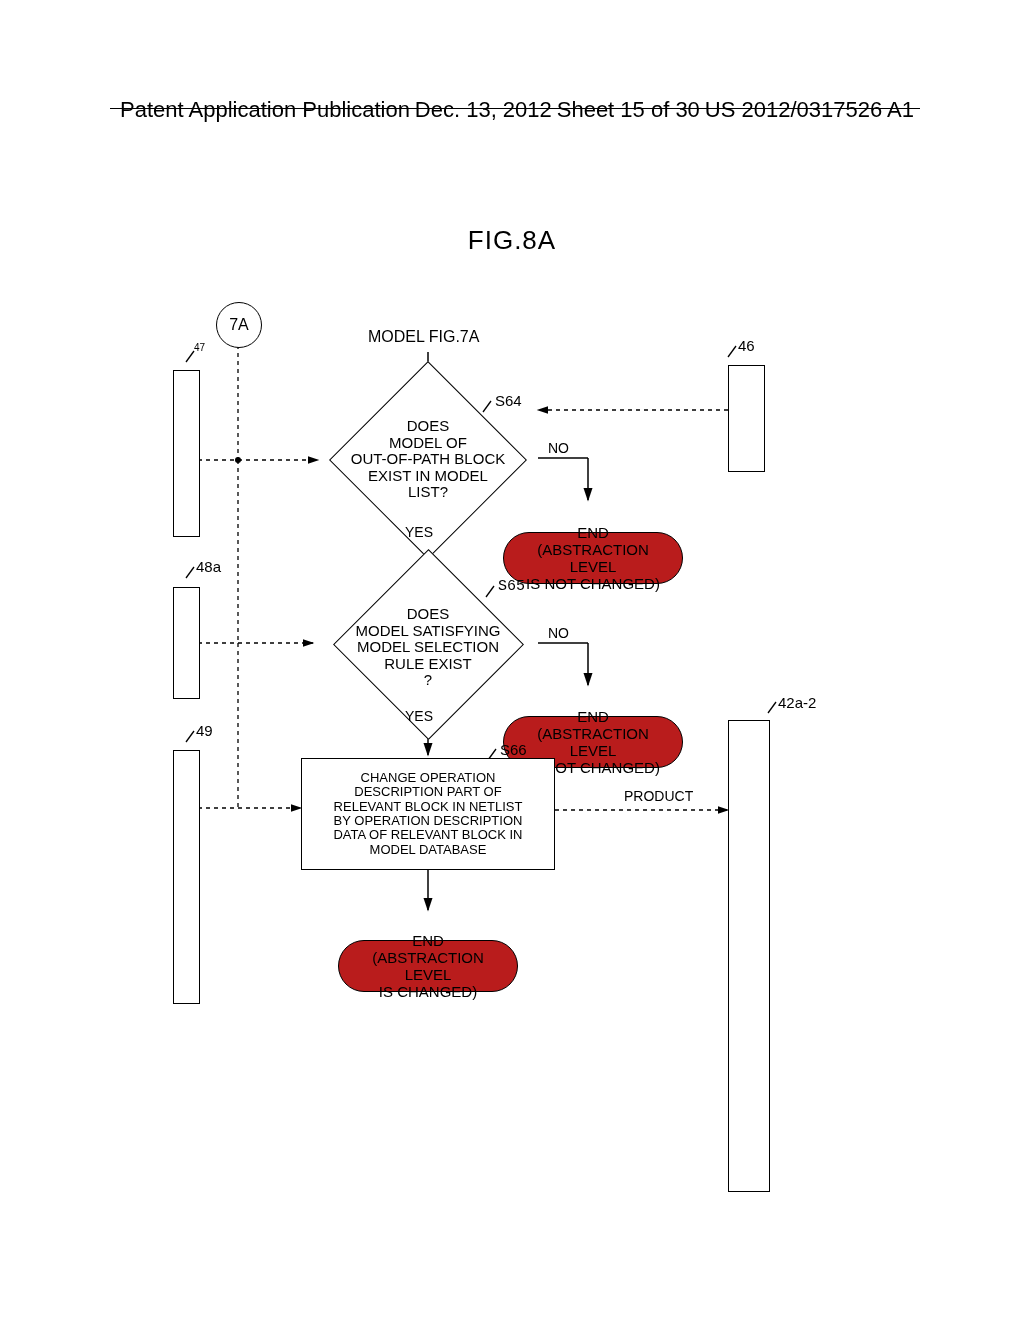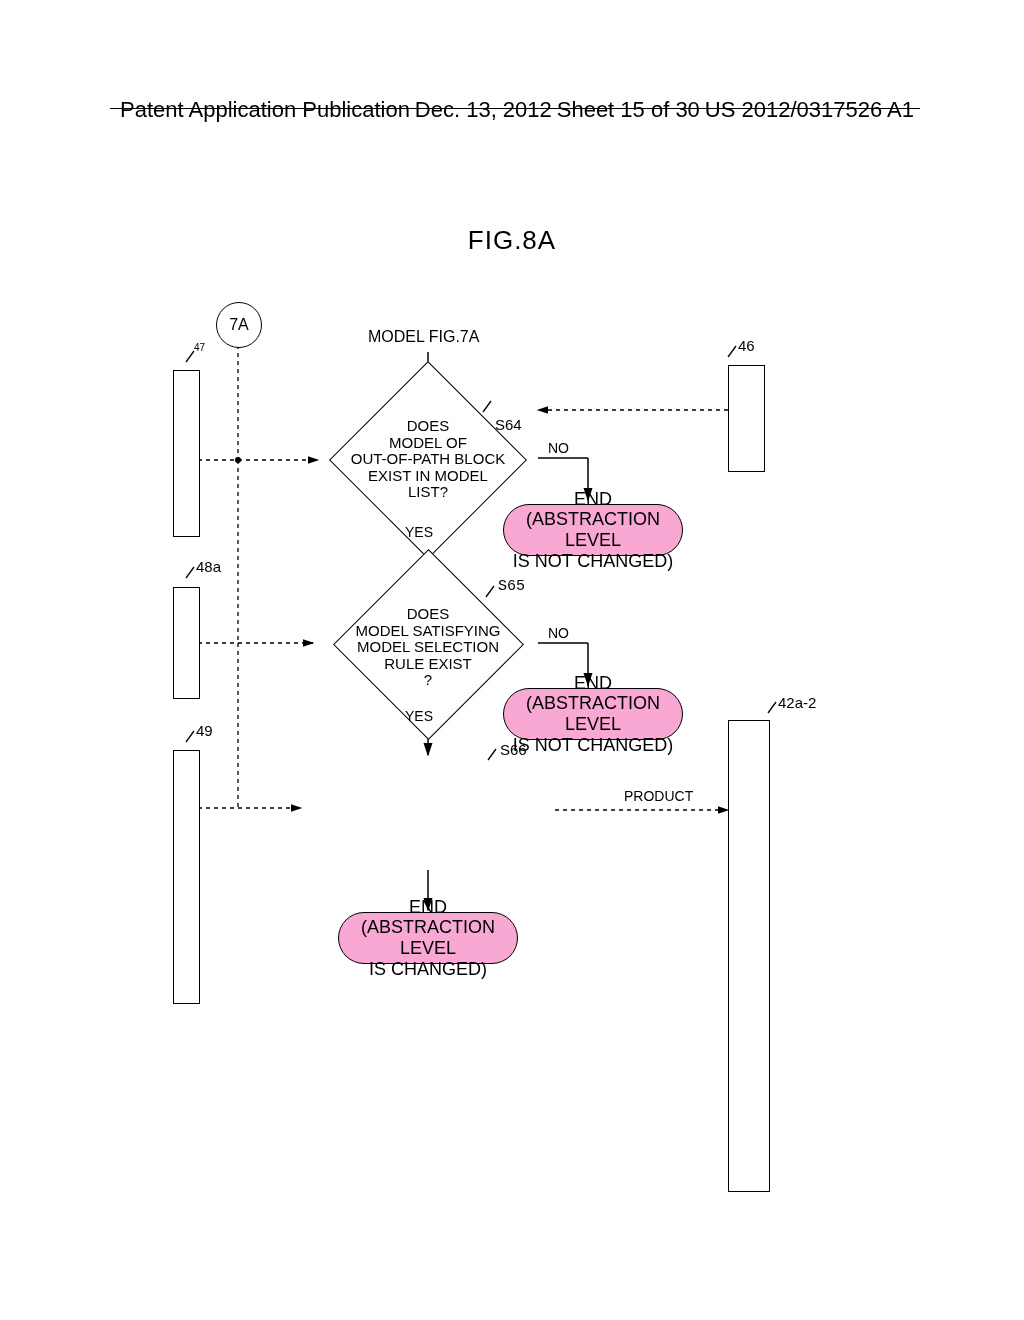--- a/index.html
+++ b/index.html
@@ -77,30 +77,31 @@
     width: 220px;
     text-align: center;
     font-size: 15px;
     line-height: 1.1;
     pointer-events: none;
   }
   .terminal {
     position: absolute;
     border: 1.5px solid #000;
     border-radius: 30px;
-    background: #f9a8d4;
-    text-align: center;
-    font-size: 18px;
+    background: #b91c1c;
+    text-align: center;
+    font-size: 15px;
     display: flex;
     flex-direction: column;
     align-items: center;
     justify-content: center;
     line-height: 1.15;
     padding: 4px 8px;
     box-sizing: border-box;
+    margin-top: 28px;
   }
   .process {
     position: absolute;
     border: 1.5px solid #000;
     background: #fff;
     text-align: center;
     font-size: 13px;
     line-height: 1.1;
     display: flex;
     align-items: center;
@@ -206,21 +207,21 @@
 
   <div class="side-box" style="left:720px; top:55px; width:35px; height:105px;"></div>
   <div class="side-box" style="left:720px; top:410px; width:40px; height:470px;"></div>
 
   <div class="diamond" style="left:350px; top:80px; width:138px; height:138px;"></div>
   <div class="diamond-text" style="left:310px; top:108px; white-space:pre-line;">DOES
 MODEL OF
 OUT-OF-PATH BLOCK
 EXIST IN MODEL
 LIST?</div>
-  <div class="label" style="left:487px; top:82px; font-size:15px;margin-top:24px;">S64</div>
+  <div class="label" style="left:487px; top:82px; font-size:15px;">S64</div>
   <div class="yn" style="left:540px; top:130px;">NO</div>
   <div class="yn" style="left:397px; top:214px;">YES</div>
 
   <div class="terminal" style="left:495px; top:194px; width:180px; height:52px; white-space:pre-line;">END
 (ABSTRACTION LEVEL
 IS NOT CHANGED)</div>
 
   <div class="diamond" style="left:353px; top:267px; width:133px; height:133px;"></div>
   <div class="diamond-text" style="left:310px; top:296px; white-space:pre-line;">DOES
 MODEL SATISFYING
@@ -228,20 +229,26 @@
 RULE EXIST
 ?</div>
   <div class="label" style="left:490px; top:268px; font-size:15px;font-family:Liberation Mono, monospace;">S65</div>
   <div class="yn" style="left:540px; top:315px;">NO</div>
   <div class="yn" style="left:397px; top:398px;">YES</div>
 
   <div class="terminal" style="left:495px; top:378px; width:180px; height:52px; white-space:pre-line;">END
 (ABSTRACTION LEVEL
 IS NOT CHANGED)</div>
 
+  <div class="process" style="left:293px; top:448px; width:254px; height:112px; white-space:pre-line;">CHANGE OPERATION
+DESCRIPTION PART OF
+RELEVANT BLOCK IN NETLIST
+BY OPERATION DESCRIPTION
+DATA OF RELEVANT BLOCK IN
+MODEL DATABASE</div>
   <div class="label" style="left:492px; top:431px; font-size:15px;">S66</div>
   <div class="yn" style="left:585px; top:478px;margin-left:31px;">PRODUCT</div>
 
   <div class="terminal" style="left:330px; top:602px; width:180px; height:52px; white-space:pre-line;">END
 (ABSTRACTION LEVEL
 IS CHANGED)</div>
 
 </div>
 
 </body></html>

